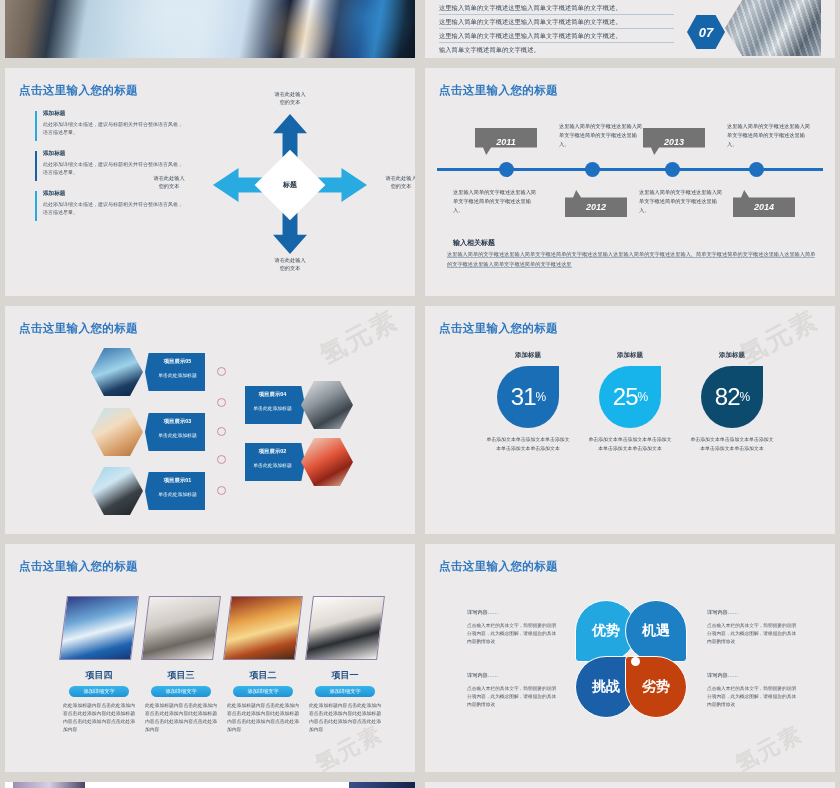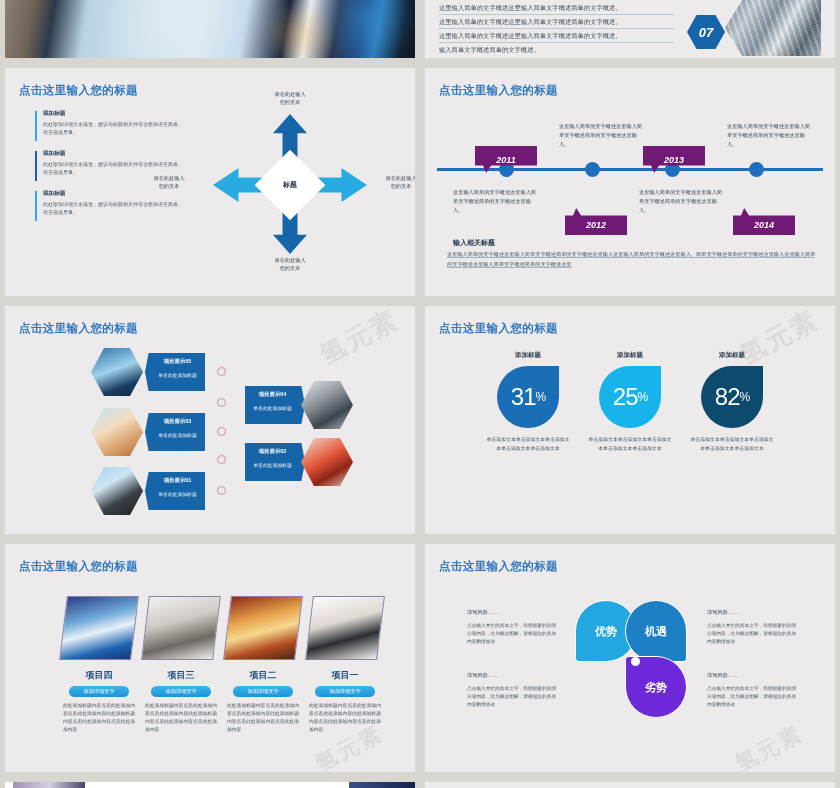--- a/index.html
+++ b/index.html
@@ -113,23 +113,23 @@
   .arlbl.t { left:65px; top:-6px; }
   .arlbl.b { left:65px; top:160px; }
   .arlbl.l { left:-56px; top:78px; }
   .arlbl.r { left:176px; top:78px; }
 
   
   .tl { position:absolute; left:12px; top:28px; right:12px; height:135px; }
   .tl-line { position:absolute; left:0; right:0; top:72px; height:2.5px; background:#1f6fc0; }
   .tl-dot { position:absolute; top:66px; width:15px; height:15px; border-radius:50%; background:#1f6fc0; }
   .yrbox {
-    position:absolute; background:#701a75; color:#fff; font-weight:bold;
+    position:absolute; background:#737373; color:#fff; font-weight:bold;
     font-size:9px; font-style:italic; width:62px; height:22px;
-    display:flex; align-items:center; justify-content:center;margin-top:18px;
+    display:flex; align-items:center; justify-content:center;
   }
   .yrbox.up { clip-path:polygon(0 0,100% 0,100% 72%,26% 72%,18% 100%,13% 72%,0 72%); height:27px; }
   .yrbox.dn { clip-path:polygon(0 28%,13% 28%,18% 0,26% 28%,100% 28%,100% 100%,0 100%); height:27px; padding-top:6px; }
   .tltxt { position:absolute; font-size:5.2px; color:#3b4856; line-height:9px; width:88px; }
 
   .sub-h { position:absolute; left:28px; top:170px; font-size:7px; color:#1b2f45; font-weight:bold; }
   .sub-p { position:absolute; left:22px; right:18px; top:182px; font-size:5.2px; color:#4a5663; line-height:9.5px; }
   .sub-p span { border-bottom:1px solid #9fb2c4; }
   .hexpic { position:absolute; width:52px; height:48px;
     clip-path:polygon(25% 0,75% 0,100% 50%,75% 100%,25% 100%,0 50%); }
@@ -167,26 +167,26 @@
     margin:4px auto 0; width:60px; height:11px; border-radius:6px;
     background:linear-gradient(#38b5ea,#1f93d6);
     color:#fff; font-size:5.2px; display:flex; align-items:center; justify-content:center;
   }
   .cardbody { font-size:4.8px; color:#48535f; line-height:8px; margin-top:5px; text-align:left; }
 
   
   .petal {
     position:absolute; width:62px; height:62px; color:#fff;
     display:flex; align-items:center; justify-content:center;
-    font-size:11px; font-weight:bold; border:1.2px solid #fff;
+    font-size:14px; font-weight:bold; border:1.2px solid #fff;
   }
   .p-tl { border-radius:50% 50% 50% 6%; background:#22a7e0; }
   .p-tr { border-radius:50% 50% 6% 50%; background:#1d7fc4; }
   .p-bl { border-radius:50% 6% 50% 50%; background:#1a5fa8; }
-  .p-br { border-radius:6% 50% 50% 50%; background:#6d28d9; }
+  .p-br { border-radius:6% 50% 50% 50%; background:#c2410c; }
   .pcenter { position:absolute; width:9px; height:9px; border-radius:50%; background:#fff; }
   .swtxt { position:absolute; width:92px; }
   .swtxt h6 { font-size:5.2px; color:#2b3b4c; margin-bottom:6px; font-weight:normal; }
   .swtxt p  { font-size:4.7px; color:#4a5663; line-height:8px; }
 
   
   .pl { position:absolute; inset:0; background:#fff; }
   .pl .ph { position:absolute; left:8px; top:0; width:72px; height:16px;
     background:linear-gradient(90deg,#9f8fb5,#d7cfe2,#4a4466); }
   .pl .bar { position:absolute; right:0; top:0; width:66px; height:16px;
@@ -383,20 +383,21 @@
       <div class="cardbody">此处添加标题内容点击此处添加内容点击此处添加内容此处添加标题内容点击此处添加内容点击此处添加内容</div>
     </div>
   </div>
 
   <div class="slide tall">
     <div class="ptitle">点击这里输入您的标题</div>
     <div class="wm b">氢元素</div>
 
     <div class="petal p-tl" style="left:150px; top:56px">优势</div>
     <div class="petal p-tr" style="left:200px; top:56px">机遇</div>
+    <div class="petal p-bl" style="left:150px; top:112px">挑战</div>
     <div class="petal p-br" style="left:200px; top:112px">劣势</div>
     <div class="pcenter" style="left:206px; top:113px"></div>
 
     <div class="swtxt" style="left:42px; top:65px">
       <h6>详写内容……</h6>
       <p>点击输入本栏的具体文字，简明扼要的说明分项内容，此为概念图解，请根据您的具体内容酌情修改</p>
     </div>
     <div class="swtxt" style="left:282px; top:65px">
       <h6>详写内容……</h6>
       <p>点击输入本栏的具体文字，简明扼要的说明分项内容，此为概念图解，请根据您的具体内容酌情修改</p>

